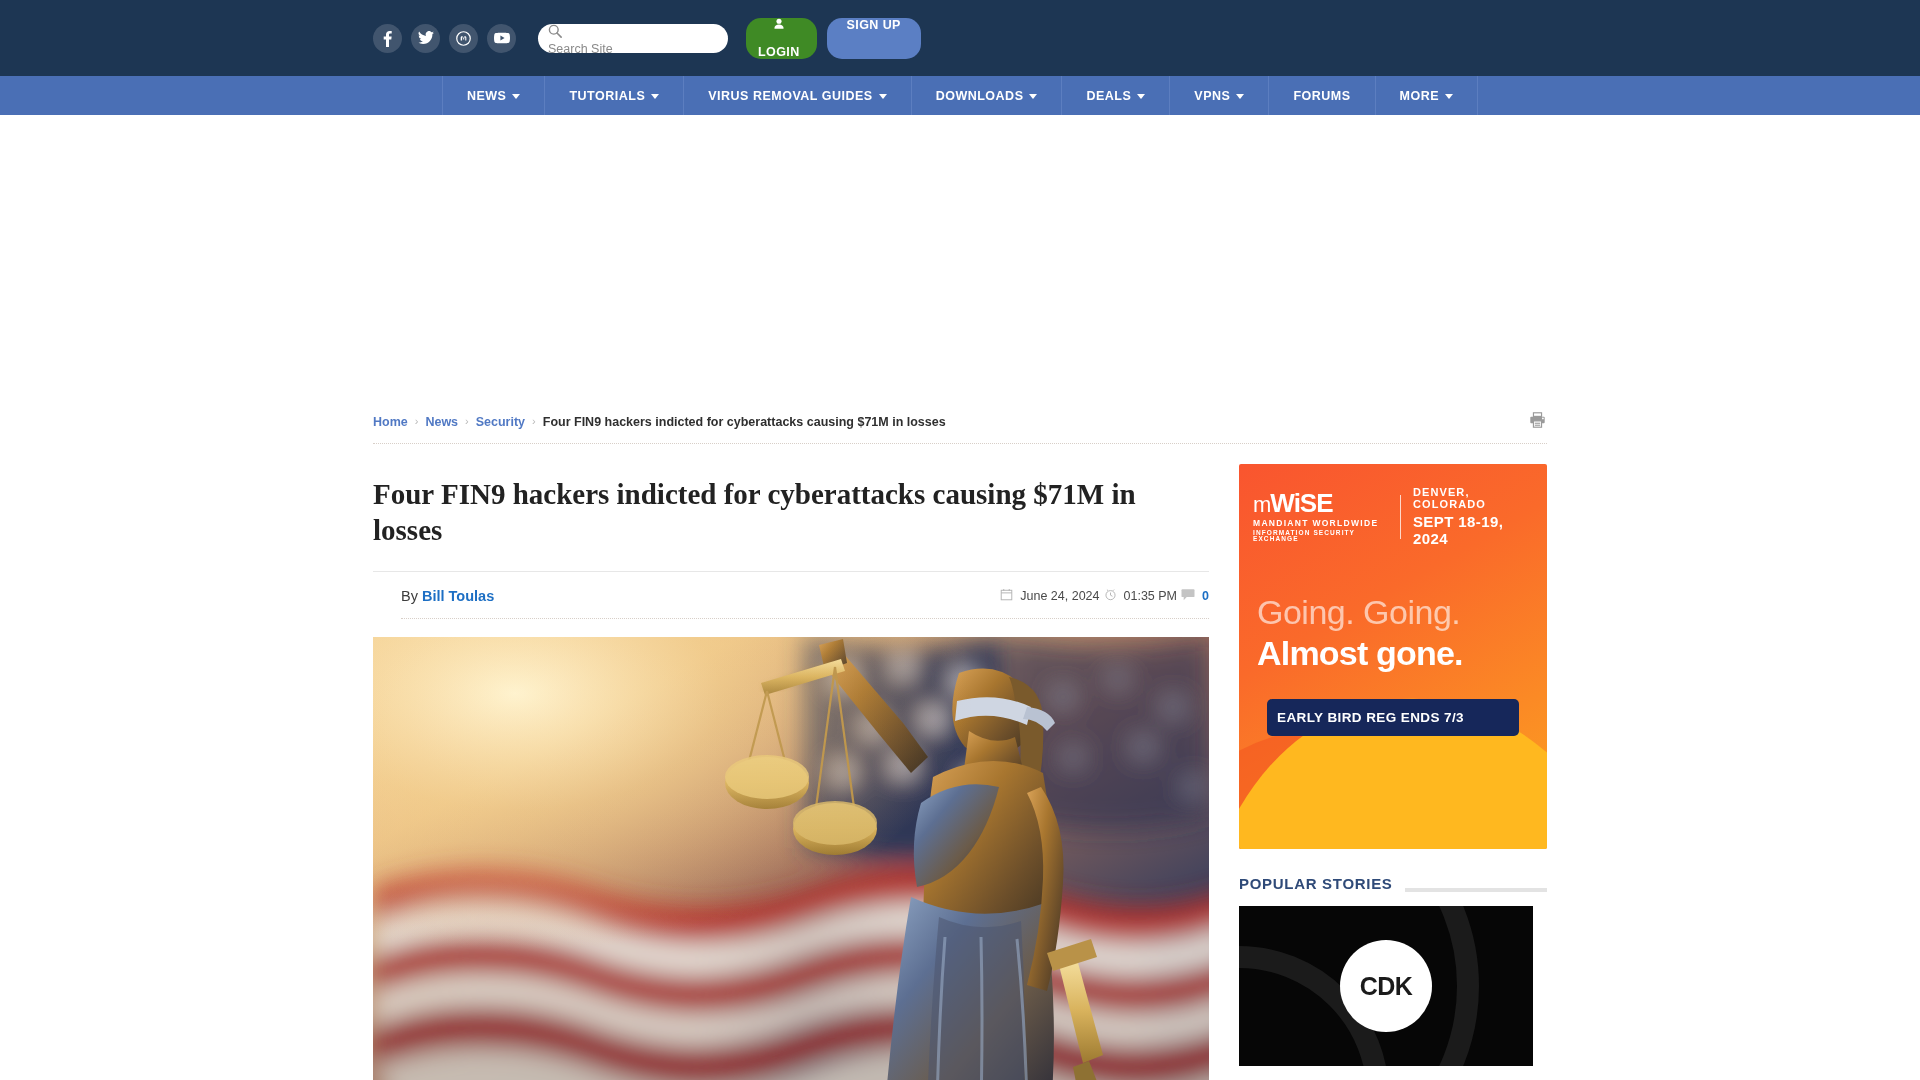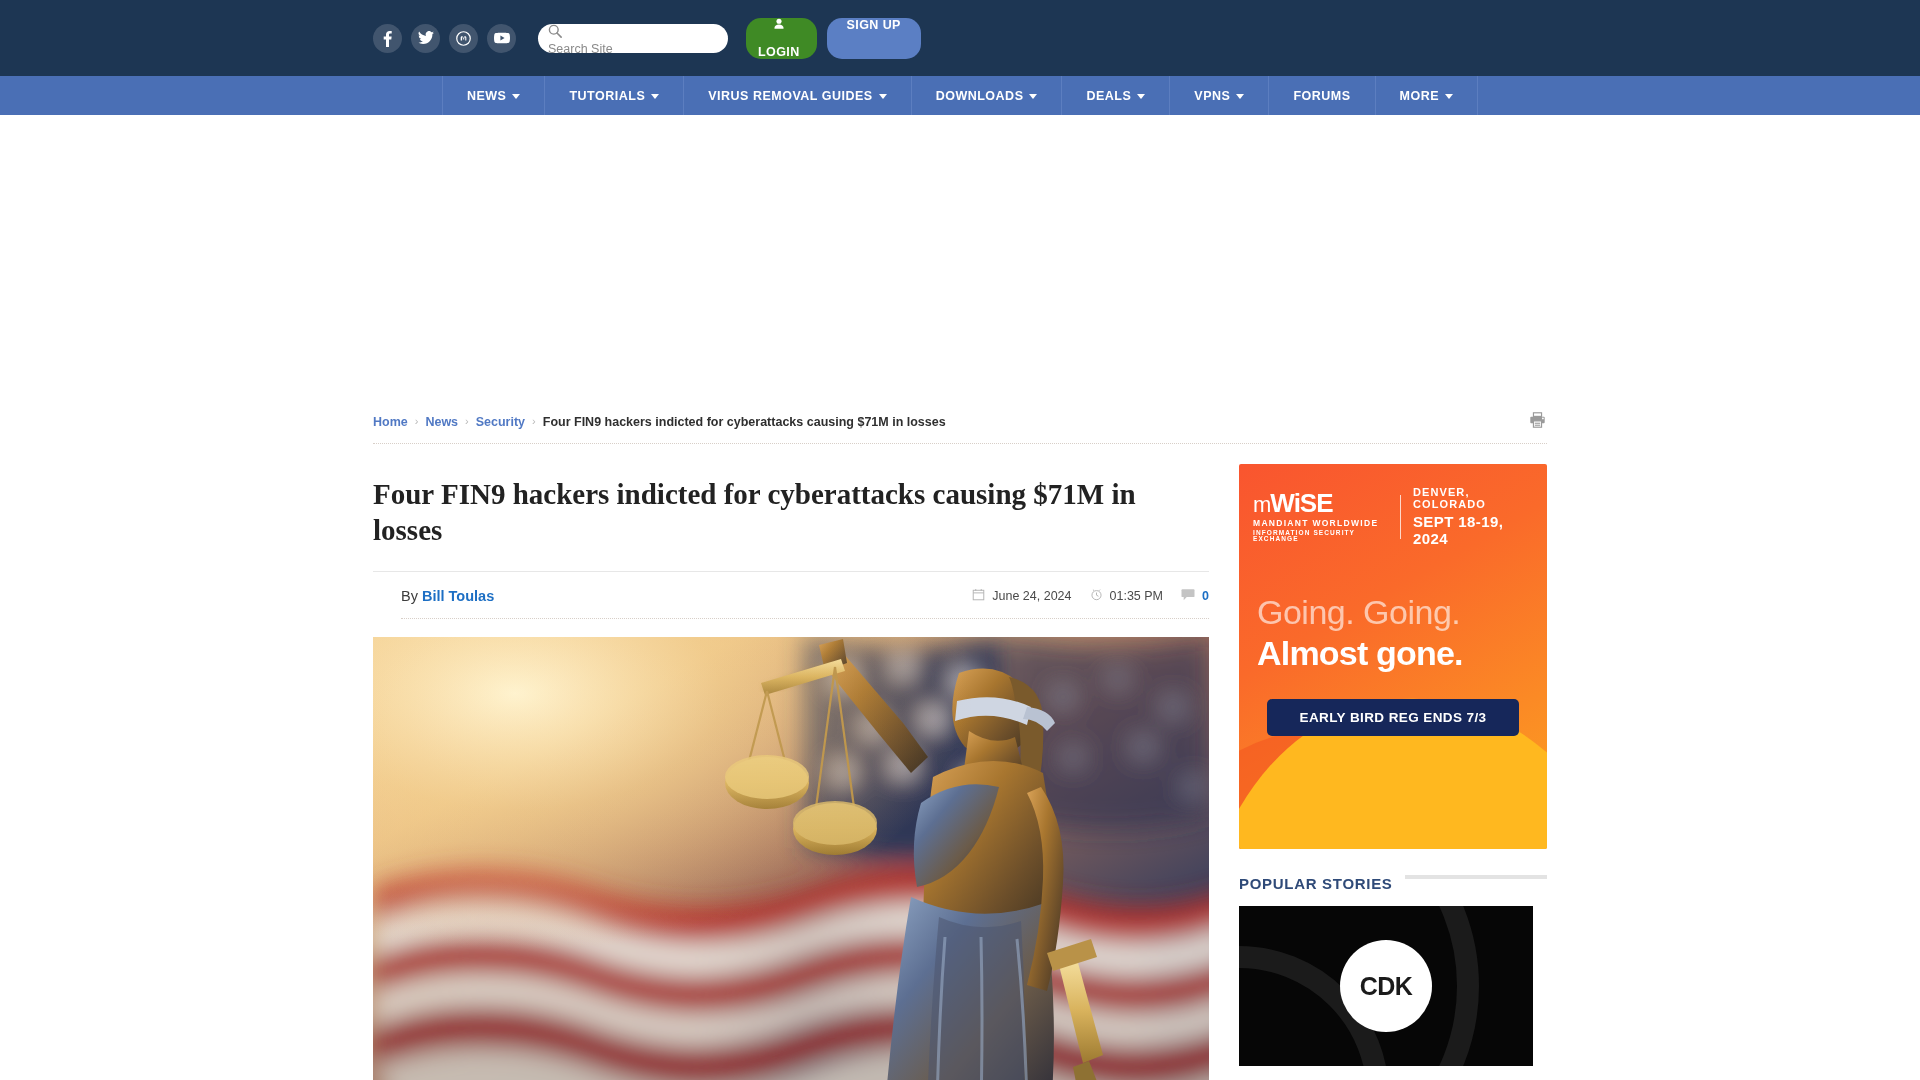--- a/index.html
+++ b/index.html
@@ -155,21 +155,21 @@
   .meta-row {
     display: flex; align-items: center;
     padding: 16px 0 14px 0;
     border-bottom: 1px dotted #d8cfc8;
     font-size: 13px;
     color: #3d3d3d;
     margin-left: 28px;
   }
   .byline { font-size: 14.5px; color: #3d3d3d; }
   .byline a { color: #1d6fc4; font-weight: 700; text-decoration: none; cursor: pointer; }
-  .meta-right { margin-left: auto; display: flex; align-items: center; gap: 18px; }
+  .meta-right { margin-left: auto; display: flex; align-items: center; gap: 4px; }
   .meta-chip { display: flex; align-items: center; gap: 7px; color: #4a4a4a; font-size: 12.5px; }
   .meta-chip .cnum { color: #1d6fc4; font-weight: 700; }
 
   
   .hero {
     margin-top: 18px;
     width: 836px;
     height: 470px;
     overflow: hidden;
     position: relative;
@@ -218,31 +218,30 @@
   .ad-loc-date { font-size: 15px; letter-spacing: .4px; font-weight: 700; margin-top: 3px; }
 
   .ad-body { position: relative; z-index: 3; padding: 46px 18px 0 18px; }
   .ad-l1 { font-size: 34px; color: rgba(255,255,255,.62); font-weight: 400; letter-spacing: -.5px; }
   .ad-l2 { font-size: 34px; color: #ffffff; font-weight: 800; letter-spacing: -.8px; margin-top: 2px; }
   .ad-cta {
     margin: 26px auto 0 auto;
     background: #16275a;
     color: #fff;
     border-radius: 5px;
-    text-align: center;
     font-size: 13.5px;
     font-weight: 800;
     letter-spacing: .4px;
     padding: 11px 10px;
     width: 252px;
   }
 
   
   .pop-head {
-    display: flex; align-items: flex-start; gap: 12px;
+    display: flex; align-items: flex-end; gap: 12px;
     margin-top: 26px;
   }
   .pop-title {
     font-size: 15px; font-weight: 800; color: #2f4a78;
     letter-spacing: .7px; white-space: nowrap;
   }
   .pop-rule { flex: 1; height: 4px; background: #e3e3e3; }
   .pop-thumb {
     margin-top: 14px;
     width: 294px; height: 160px;

